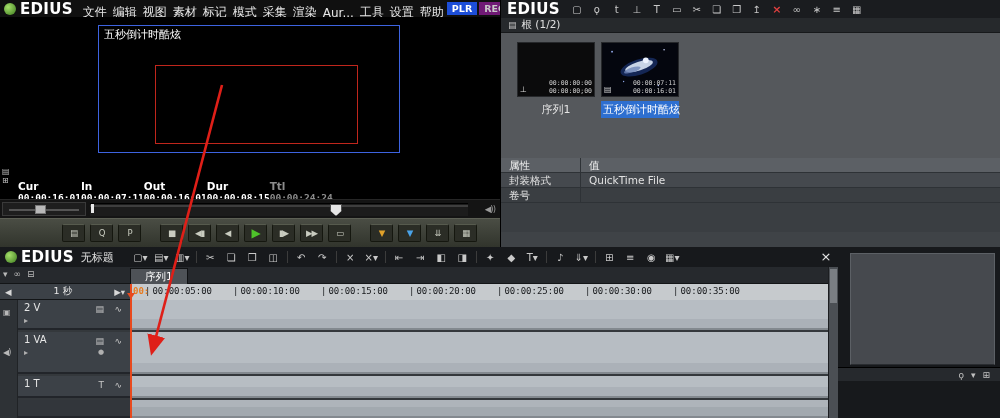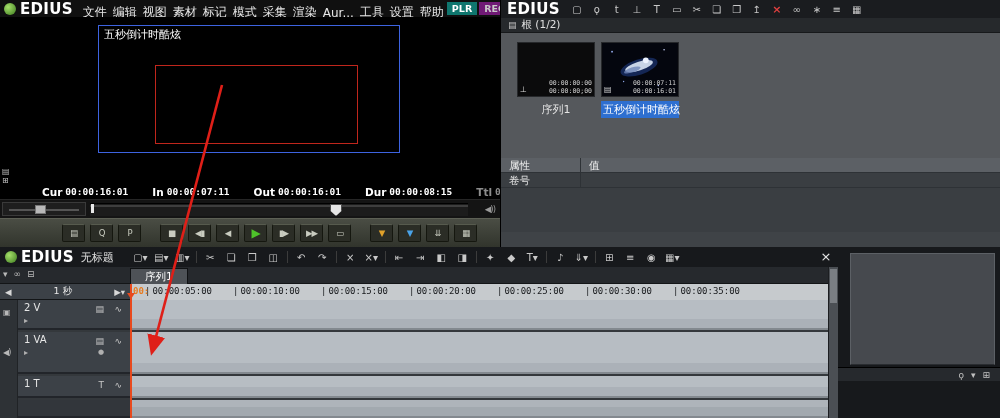--- a/index.html
+++ b/index.html
@@ -9,31 +9,31 @@
   section{position:absolute;}
   .mono{font-family:"DejaVu Sans Mono","Liberation Mono",monospace;}
 
   
   #player{left:0;top:0;width:500px;height:247px;background:#000;}
   .menubar{position:absolute;left:0;top:0;right:0;height:17px;background:#101010;display:flex;align-items:center;padding:0 4px;}
   .logo{width:12px;height:12px;border-radius:50%;background:radial-gradient(circle at 35% 35%,#a5e06a,#3c7a1e);margin-right:4px;flex:none;}
   .appname{font-weight:bold;color:#fff;font-size:15px;margin-right:7px;letter-spacing:.3px;}
   .menu{color:#e6e6e6;font-size:12px;padding:0 3px;white-space:nowrap;margin-top:8px;}
   .modebtn{font-size:9.5px;font-weight:bold;padding:1px 5px;margin-left:2px;flex:none;}
-  .plr{background:#0f766e;color:#fff;margin-left:auto;}
+  .plr{background:#1d4ed8;color:#fff;margin-left:auto;}
   .rec{background:#701a75;color:#c8c8c8;}
   .mb-extra{color:#bbb;font-size:9px;margin-left:4px;}
   .preview{position:absolute;left:0;top:17px;right:0;height:167px;background:#000;overflow:hidden;}
   .safe-blue{position:absolute;left:98px;top:8px;width:302px;height:128px;border:1px solid #3d63e0;}
   .safe-red{position:absolute;left:155px;top:48px;width:203px;height:79px;border:1px solid #c0261c;}
   .pv-title{position:absolute;left:104px;top:10px;color:#fff;font-size:11px;}
   .pv-icons{position:absolute;left:2px;top:168px;display:flex;flex-direction:column;gap:1px;z-index:3;}
   .pv-icons span{font-size:8px;line-height:8px;color:#c4c4c4;}
   .tcrow{position:absolute;left:0;top:184px;right:0;height:15px;background:#000;display:flex;align-items:center;padding-left:18px;}
-  .tc{margin-left:24px;white-space:nowrap;display:flex;align-items:center;}
+  .tc{margin-left:0;white-space:nowrap;display:flex;align-items:flex-start;flex-direction:column;}
   .tc .lab{color:#fff;font-weight:bold;font-size:10.5px;margin-right:3px;}
   .tc .val{color:#fff;font-weight:bold;font-size:9.5px;}
   .tc.dim .lab,.tc.dim .val{color:#8d8d8d;}
   .scrubrow{position:absolute;left:0;top:199px;right:0;height:19px;background:#141414;border-top:1px solid #262626;}
   .mini{position:absolute;left:2px;top:2px;width:84px;height:14px;background:#1e1e1e;border:1px solid #3a3a3a;}
   .mini .mtrack{position:absolute;left:6px;right:6px;top:6px;height:2px;background:#555;}
   .mini .knob{position:absolute;left:32px;top:2px;width:11px;height:9px;background:#b8b8b8;border:1px solid #777;}
   .scrubtrack{position:absolute;left:90px;top:3px;width:378px;height:13px;background:#1c1c1c;border-top:1px solid #000;}
   .scrubline{position:absolute;left:0;right:0;top:1px;height:2px;background:#3e3e3e;}
   .smark{position:absolute;left:1px;top:0;width:3px;height:9px;background:#e8e8e8;}
@@ -262,20 +262,24 @@
         </div>
         <div class="cname">五秒倒计时酷炫</div>
       </div>
     </div>
 
     <div class="props">
       <div class="prow phead">
         <span class="pn">属性</span>
         <span class="pv2">值</span>
       </div>
+      <div class="prow alt">
+        <span class="pn">封装格式</span>
+        <span class="pv2">QuickTime File</span>
+      </div>
       <div class="prow">
         <span class="pn">卷号</span>
         <span class="pv2"></span>
       </div>
     </div>
 
   </section>
 
   <section id="timeline">
     <div class="tl-titlebar">

